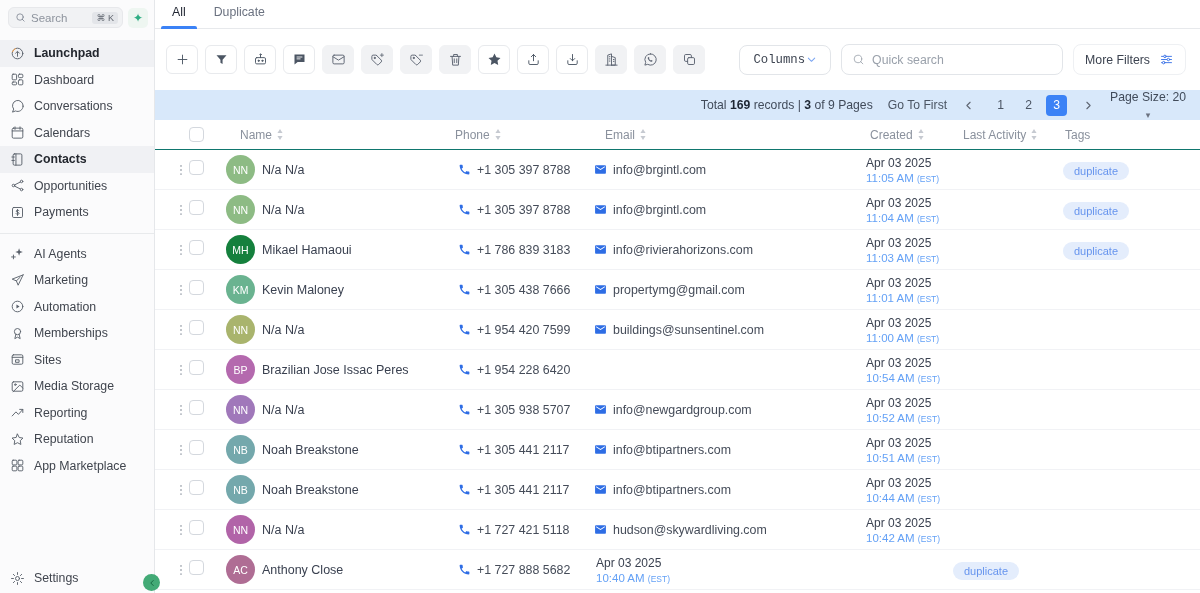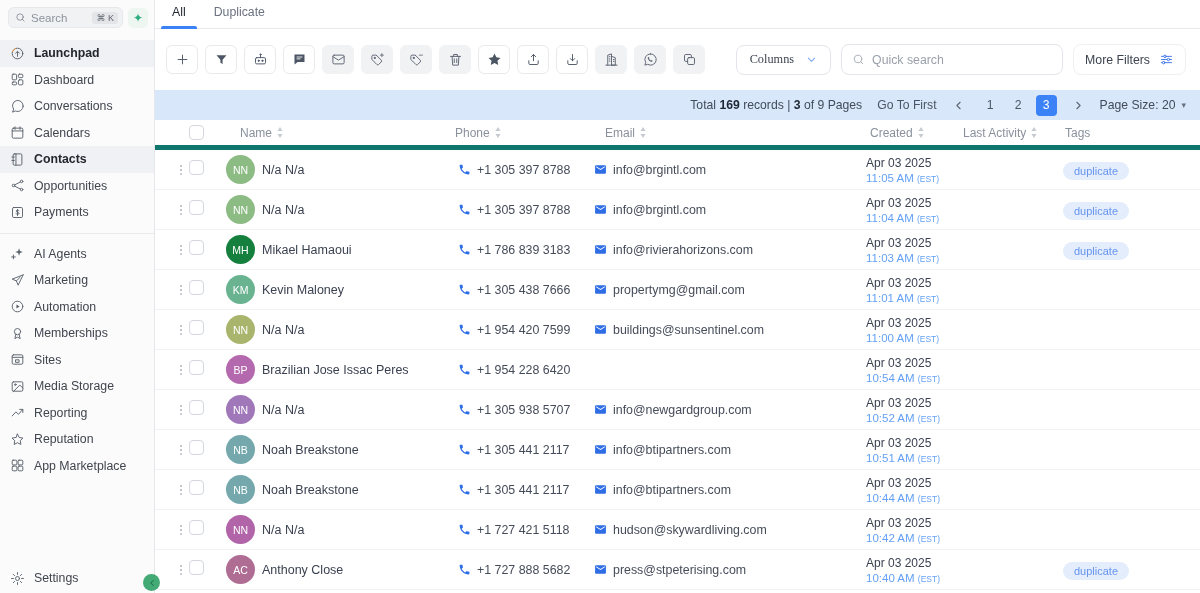--- a/index.html
+++ b/index.html
@@ -32,46 +32,46 @@
   .tab{font-size:12.3px;color:#6b7280;padding-bottom:9px;position:relative;cursor:pointer;}
   .tab.active{color:#1f2430;}
   .tab.active::after{content:"";position:absolute;left:-11px;right:-11px;bottom:-1px;height:3px;background:#3b82f6;border-radius:2px 2px 0 0;}
 
   .toolbar{height:61px;display:flex;align-items:center;padding:0 14px 0 11px;}
   .tb-icons{display:flex;gap:7px;}
   .tbtn{width:32px;height:29px;border-radius:6px;display:flex;align-items:center;justify-content:center;background:#fff;border:1px solid #e8eaed;color:#4b5563;cursor:pointer;}
   .tbtn.disabled{background:#f1f2f4;border-color:#f1f2f4;color:#5b6270;}
   .tbtn svg{width:15px;height:15px;}
   .tb-spacer{flex:1;}
-  .columns-btn{height:30px;padding:0 13px;border:1px solid #e2e5e9;border-radius:8px;display:flex;align-items:center;gap:12px;font-size:12.3px;color:#3c4350;background:#fff;cursor:pointer;font-family:Liberation Serif, serif;}
+  .columns-btn{height:30px;padding:0 13px;border:1px solid #e2e5e9;border-radius:8px;display:flex;align-items:center;gap:1px;font-size:12.3px;color:#3c4350;background:#fff;cursor:pointer;font-family:Liberation Mono, monospace;}
   .col-chev{color:#79a4f2;display:flex;}
   .col-chev svg{width:11px;height:11px;}
   .quick-search{width:222px;height:31px;border:1px solid #e2e5e9;border-radius:8px;display:flex;align-items:center;gap:7px;padding:0 10px;margin-left:10px;background:#fff;}
   .qs-icon{color:#9aa1ab;display:flex;}
   .qs-icon svg{width:13px;height:13px;}
   .quick-search input{border:none;outline:none;flex:1;font-size:12.3px;color:#374151;background:transparent;font-family:inherit;min-width:0;}
   .quick-search input::placeholder{color:#9aa1ab;}
   .more-filters{height:31px;padding:8px 11px;border-radius:8px;display:flex;align-items:center;gap:9px;font-size:12.3px;color:#3c4350;background:#fff;border:1px solid #eef0f3;margin-left:10px;cursor:pointer;font-family:inherit;white-space:nowrap;}
   .mf-icon{color:#3d74e8;display:flex;}
   .mf-icon svg{width:15px;height:15px;}
 
   .pagebar{height:30px;background:#d8e8fa;display:flex;align-items:center;justify-content:flex-end;gap:15px;padding-right:14px;font-size:12.2px;color:#414b5a;}
   .pg-total b{color:#1d2633;}
   .pg-first{color:#4b5563;cursor:pointer;}
   .pg-chev{color:#5f6672;display:flex;cursor:pointer;}
   .pg-chev svg{width:13px;height:13px;}
   .pg-pages{display:flex;align-items:center;gap:7px;}
   .pg-num{min-width:21px;height:21px;display:flex;align-items:center;justify-content:center;color:#4b5563;border-radius:4px;padding:0 3px;cursor:pointer;}
   .pg-num.active{background:#3b82f6;color:#fff;}
-  .pg-size{display:flex;align-items:center;gap:6px;cursor:pointer;}
+  .pg-size{display:flex;align-items:center;gap:6px;cursor:pointer;flex-direction:column;}
   .pg-size-chev{font-size:9px;color:#6b7280;}
 
   
   .thead,.trow{display:grid;grid-template-columns:33px 33px 204px 150px 270px 100px 110px 1fr;align-items:center;}
-  .thead{height:30px;border-bottom:5px solid #0f766e;font-size:12px;color:#8a919d;}
+  .thead{height:30px;border-bottom:1px solid #0f766e;font-size:12px;color:#8a919d;}
   .th{display:flex;align-items:center;gap:4px;}
   .th-name{padding-left:19px;}.th-phone{padding-left:30px;}.th-email{padding-left:30px;}
   .th-created{padding-left:25px;}.th-lastact{padding-left:18px;}.th-tags{padding-left:10px;}
   .sort-ic{display:flex;color:#c6cad1;}
   .sort-ic svg{width:8px;height:13px;}
   .tbody{flex:1;overflow:hidden;}
   .trow{height:40px;border-bottom:1px solid #f1f2f5;background:#fff;}
   .c-kebab{display:flex;justify-content:flex-end;color:#a7adb6;cursor:pointer;}
   .c-kebab svg{width:14px;height:14px;}
   .cbx{width:15px;height:15px;border:1.5px solid #d4d8de;border-radius:4px;background:#fff;display:inline-block;cursor:pointer;}
@@ -879,28 +879,20 @@
             <span>Anthony Close</span>
           </div>
           <div class="td c-phone">
             <span class="cell-ic">
               <svg viewBox="0 0 24 24" fill="currentColor">
                 <path d="M6.6 10.8c1.4 2.8 3.8 5.1 6.6 6.6l2.2-2.2c.3-.3.7-.4 1-.2 1.1.4 2.3.6 3.6.6.6 0 1 .4 1 1V20c0 .6-.4 1-1 1C10.6 21 3 13.4 3 4c0-.6.4-1 1-1h3.5c.6 0 1 .4 1 1 0 1.2.2 2.4.6 3.6.1.3 0 .7-.2 1z"></path>
               </svg>
             </span>
             <span>+1 727 888 5682</span>
           </div>
-          <div class="td c-email">
-            <span class="cell-ic">
-              <svg viewBox="0 0 24 24" fill="currentColor">
-                <path d="M20 4H4c-1.1 0-2 .9-2 2v12c0 1.1.9 2 2 2h16c1.1 0 2-.9 2-2V6c0-1.1-.9-2-2-2zm0 4-8 5-8-5V6l8 5 8-5z"></path>
-              </svg>
-            </span>
-            <span>press@stpeterising.com</span>
-          </div>
           <div class="td c-created">
             <div class="cr-d">Apr 03 2025</div>
             <div class="cr-t">10:40 AM <span class="tz">(EST)</span></div>
           </div>
           <div class="td c-lastact"></div>
           <div class="td c-tags"><span class="tag-pill">duplicate</span></div>
         </div>
       </div>
   </main>
 </div>

